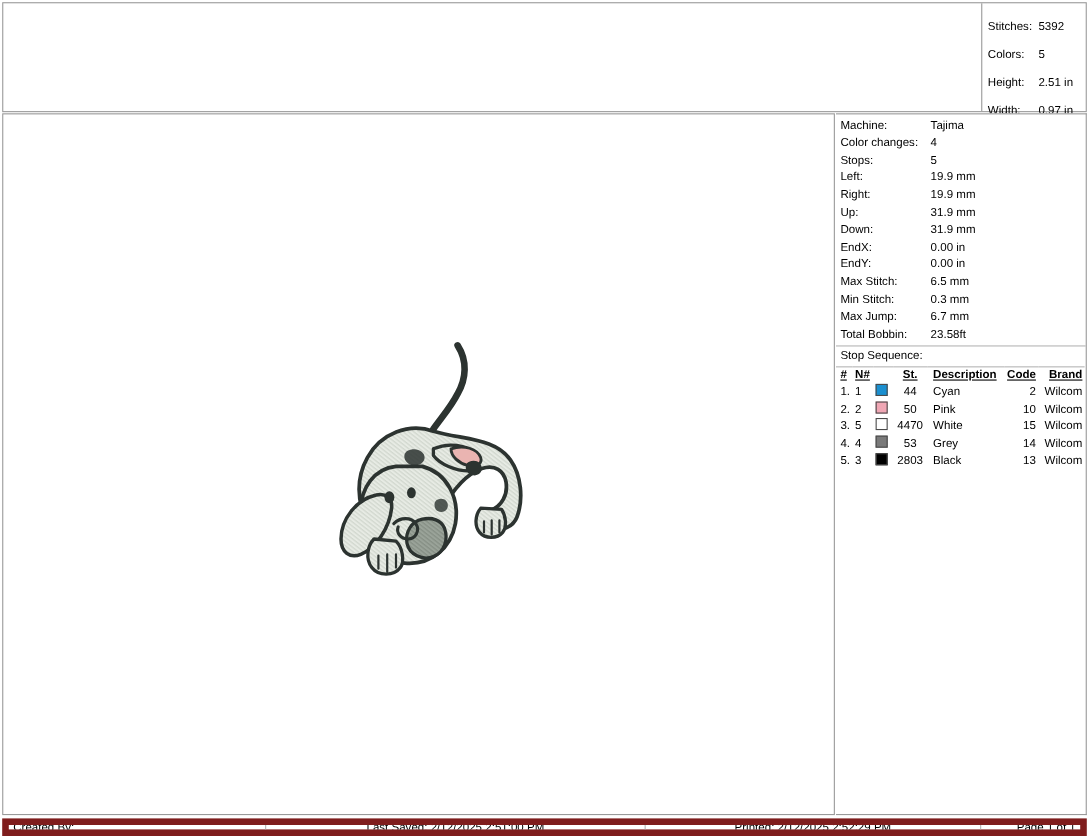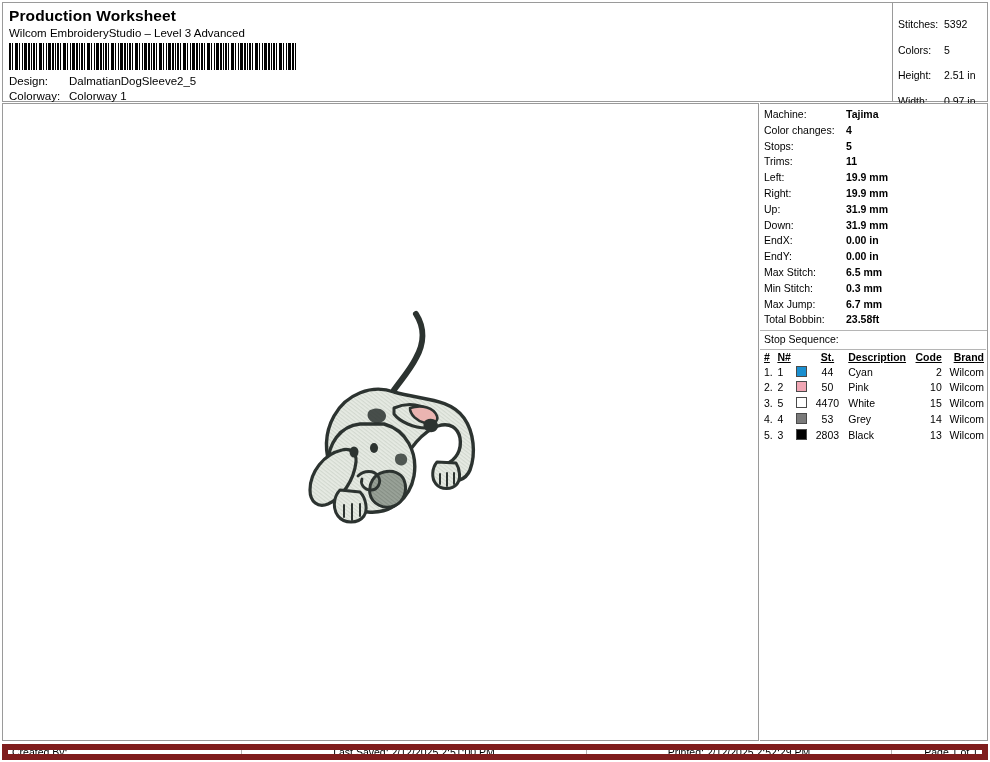--- a/index.html
+++ b/index.html
@@ -109,21 +109,21 @@
     background: #ffffff;
   }
   #machine-stats { padding: 3px 0 0 0; }
   .info-row {
     font-size: 10.5px;
     line-height: 15.8px;
     white-space: nowrap;
     padding-left: 4px;
   }
   .info-row .ik { display: inline-block; width: 82px; }
-  .info-row .iv { display: inline-block; font-weight: bold; }
+  .info-row .iv { display: inline-block; }
 
   #stopseq-head {
     margin-top: 2px;
     border-top: 1px solid #b5b5b5;
     font-size: 10.5px;
     line-height: 15.5px;
     padding: 1px 0 1px 4px;
   }
 
   
@@ -181,31 +181,20 @@
   .foot-printed { width: 305px; justify-content: center; }
   .foot-page    { flex: 1; justify-content: flex-end; border-right: none; }
 </style>
 </head>
 <body>
 
 <div id="page">
 
   <div id="header">
 
-    <div id="header-left">
-      <div class="doc-title">Production Worksheet</div>
-      <div class="doc-sub">Wilcom EmbroideryStudio – Level 3 Advanced</div>
-      <div id="barcode"></div>
-      <div class="kv-row">
-        <span class="k">Design:</span><span class="v">DalmatianDogSleeve2_5</span>
-      </div>
-      <div class="kv-row">
-        <span class="k">Colorway:</span><span class="v">Colorway 1</span>
-      </div>
-    </div>
 
     <div id="stats-box">
       <div class="stat-row">
         <span class="sk">Stitches:</span><span class="sv">5392</span>
       </div>
       <div class="stat-row">
         <span class="sk">Colors:</span><span class="sv">5</span>
       </div>
       <div class="stat-row">
         <span class="sk">Height:</span><span class="sv">2.51 in</span>
@@ -281,21 +270,20 @@
       </svg>
     </div>
   </div>
 
   <div id="info-panel">
 
     <div id="machine-stats">
       <div class="info-row"><span class="ik">Machine:</span><span class="iv">Tajima</span></div>
       <div class="info-row"><span class="ik">Color changes:</span><span class="iv">4</span></div>
       <div class="info-row"><span class="ik">Stops:</span><span class="iv">5</span></div>
-      <div class="info-row"><span class="ik">Trims:</span><span class="iv">11</span></div>
       <div class="info-row"><span class="ik">Left:</span><span class="iv">19.9 mm</span></div>
       <div class="info-row"><span class="ik">Right:</span><span class="iv">19.9 mm</span></div>
       <div class="info-row"><span class="ik">Up:</span><span class="iv">31.9 mm</span></div>
       <div class="info-row"><span class="ik">Down:</span><span class="iv">31.9 mm</span></div>
       <div class="info-row"><span class="ik">EndX:</span><span class="iv">0.00 in</span></div>
       <div class="info-row"><span class="ik">EndY:</span><span class="iv">0.00 in</span></div>
       <div class="info-row"><span class="ik">Max Stitch:</span><span class="iv">6.5 mm</span></div>
       <div class="info-row"><span class="ik">Min Stitch:</span><span class="iv">0.3 mm</span></div>
       <div class="info-row"><span class="ik">Max Jump:</span><span class="iv">6.7 mm</span></div>
       <div class="info-row"><span class="ik">Total Bobbin:</span><span class="iv">23.58ft</span></div>

